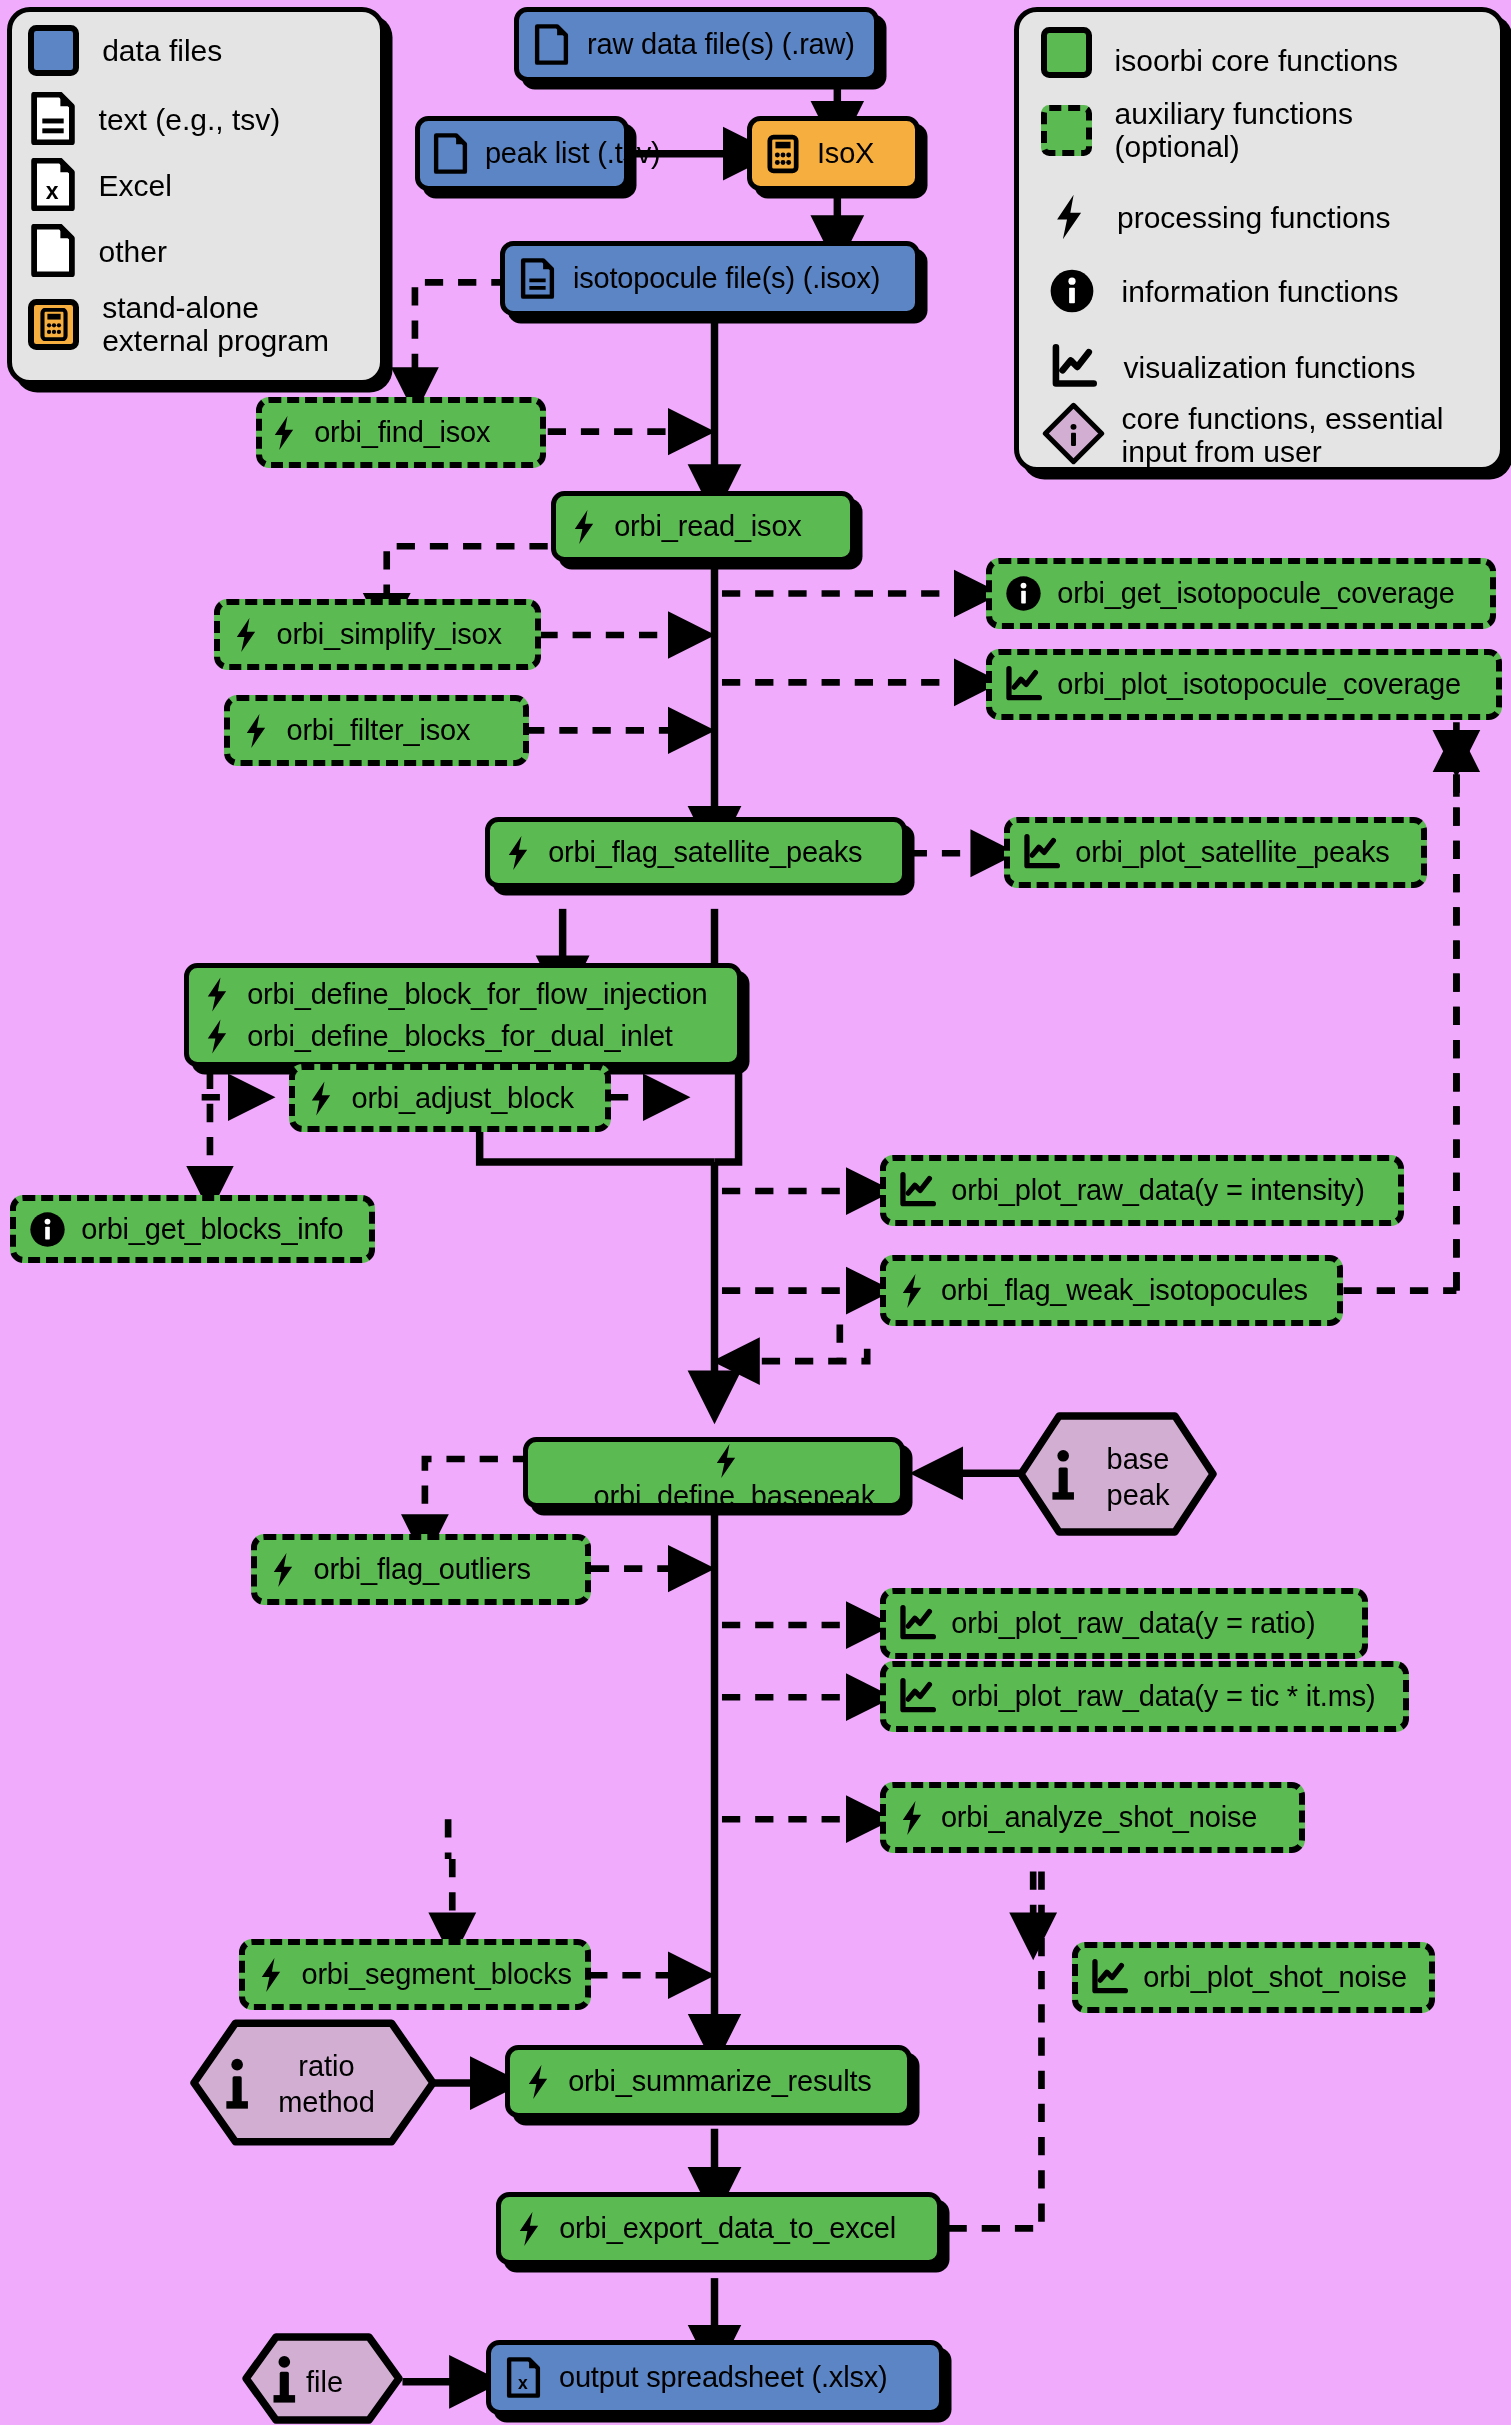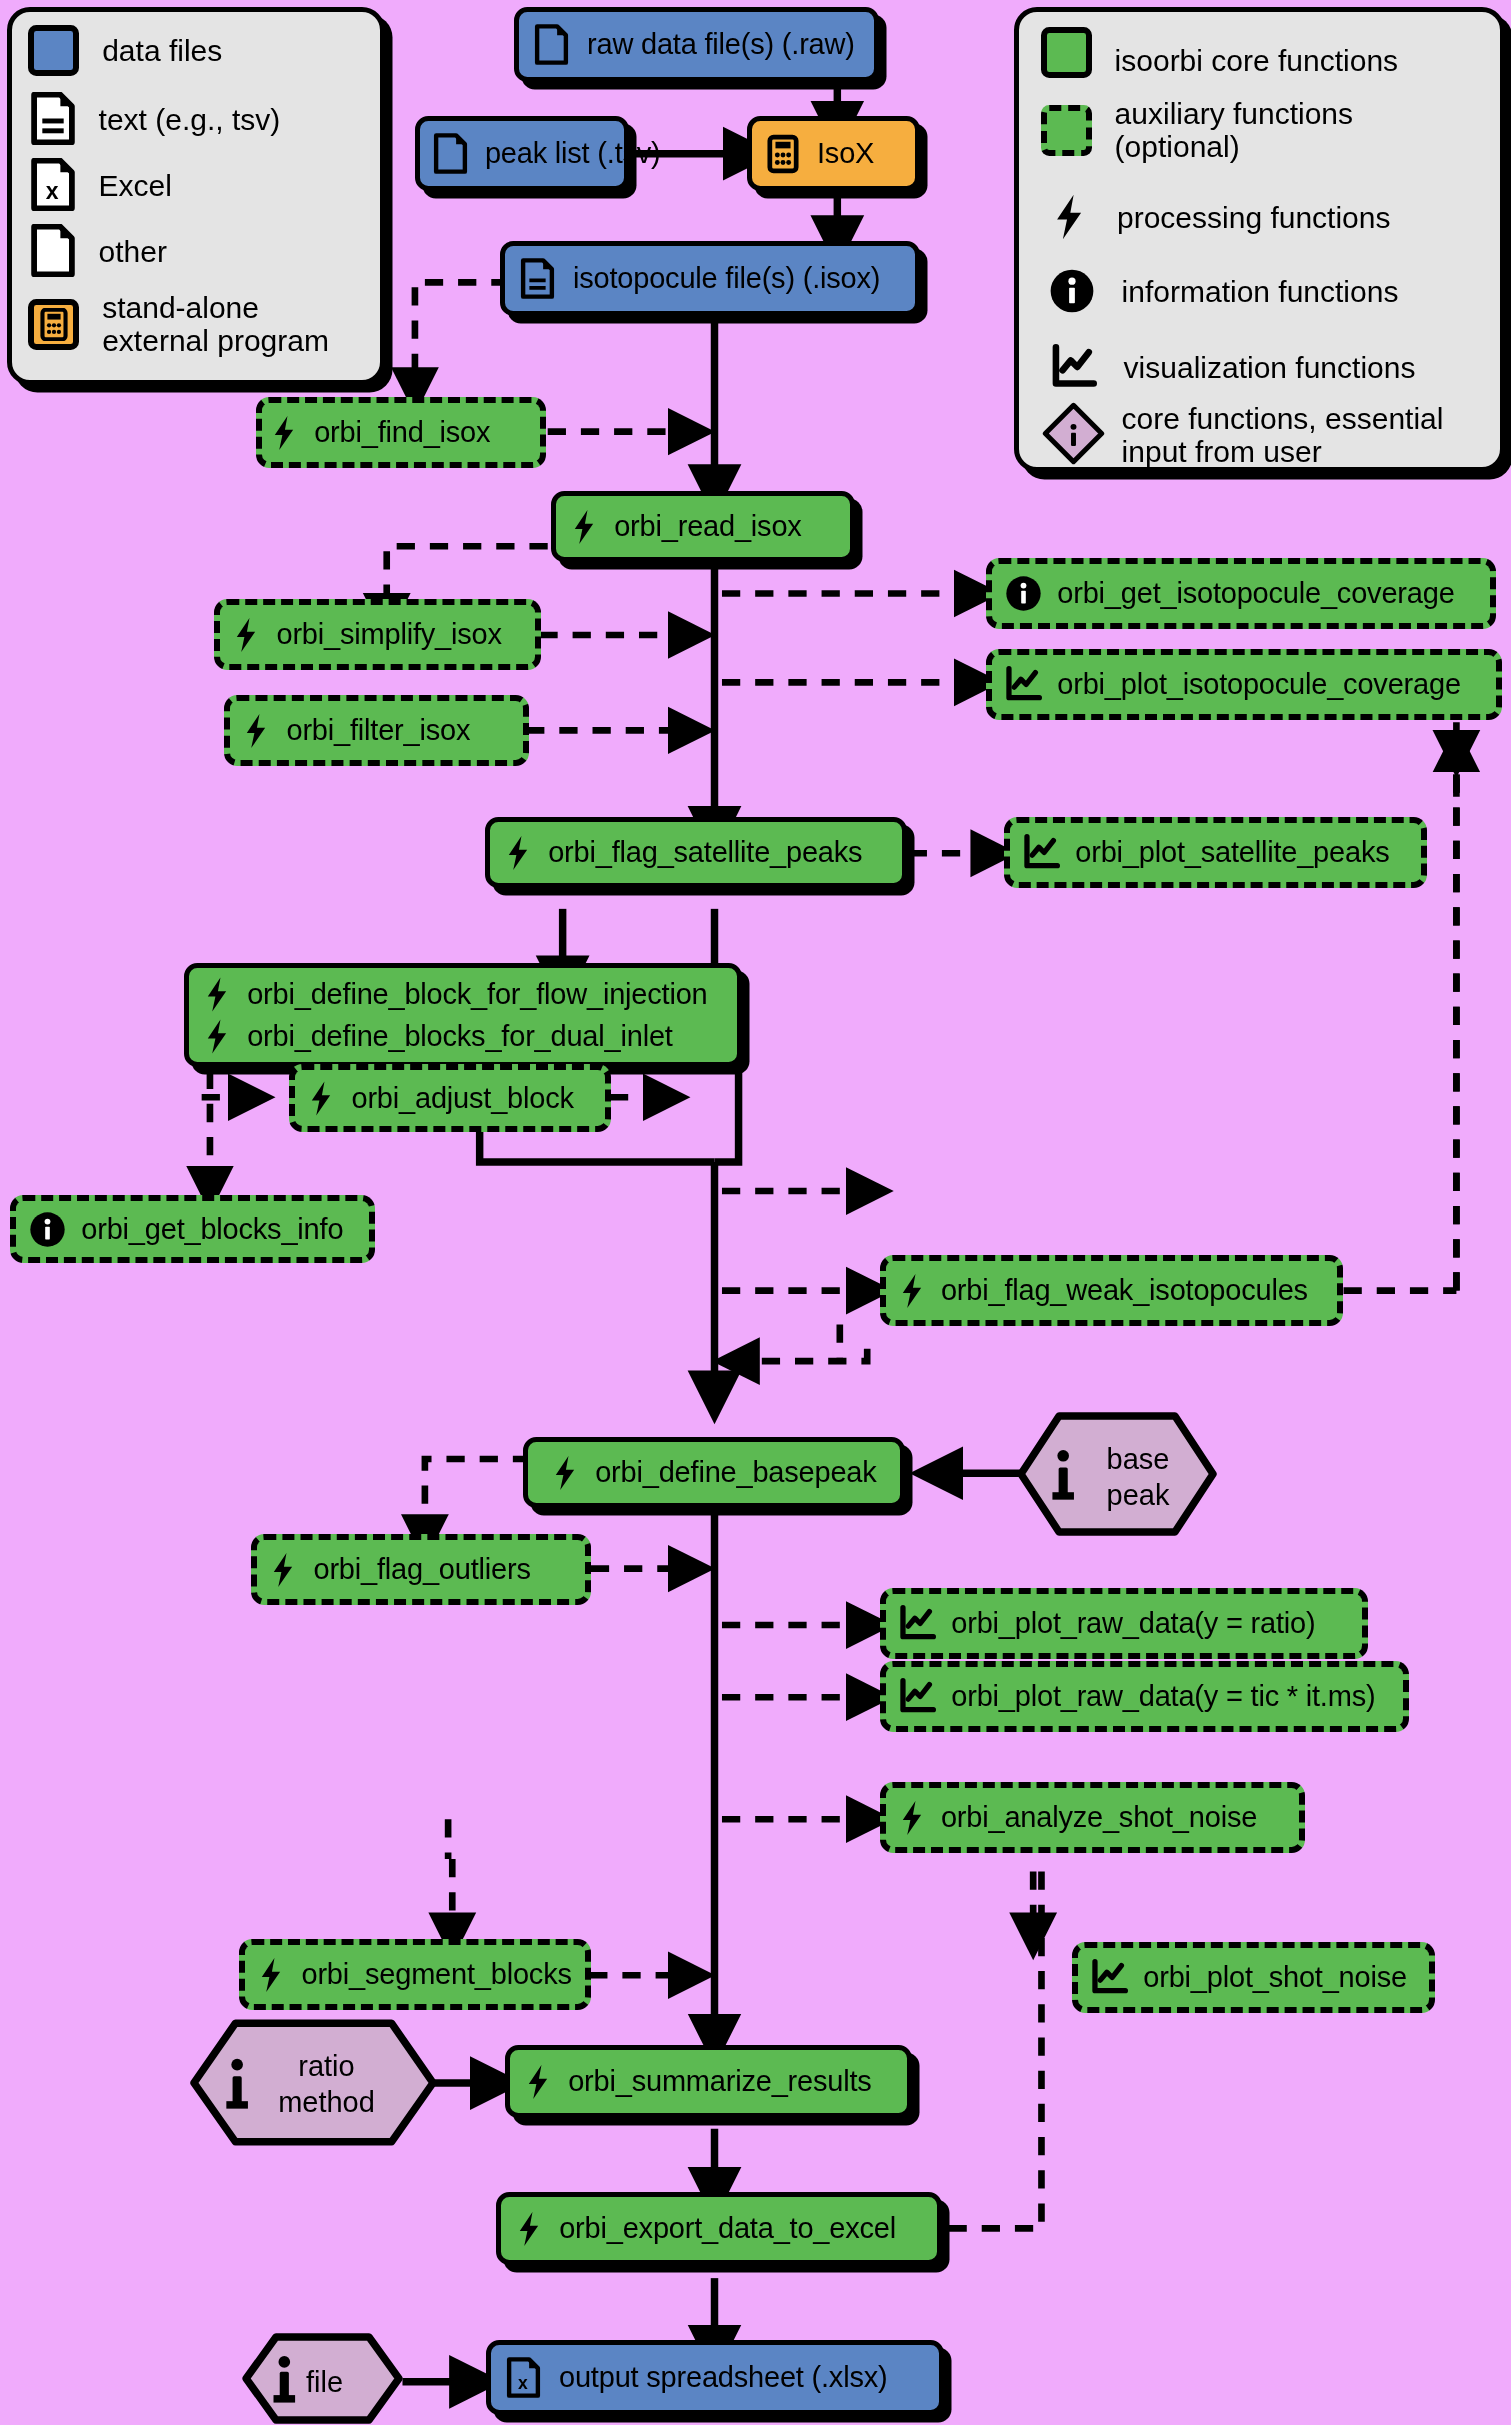--- a/index.html
+++ b/index.html
@@ -401,31 +401,40 @@
     <span class="ico">
       <svg width="37" height="37" viewBox="0 0 56 56">
           <circle cx="28" cy="28" r="26" fill="#000"></circle>
           <circle cx="28" cy="16" r="4.4" fill="#fff"></circle>
           <rect x="24.5" y="24" width="7" height="19" rx="1" fill="#fff"></rect>
         </svg>
     </span>
     <span class="lbl" style="margin-left:15px;">orbi_get_blocks_info</span>
   </div>
 
+  <div class="node green dashed" style="left:880px;top:1155px;width:524px;height:71px;padding-left:13.3px;">
+    <span class="ico">
+      <svg width="37" height="37" viewBox="0 0 56 56">
+          <path d="M6,4 v44 h46" fill="none" stroke="#000" stroke-width="8" stroke-linecap="round" stroke-linejoin="round"></path>
+          <path d="M14,32 L24,20 L32,28 L46,10" fill="none" stroke="#000" stroke-width="8" stroke-linecap="round" stroke-linejoin="round"></path>
+        </svg>
+    </span>
+    <span class="lbl" style="margin-left:15px;">orbi_plot_raw_data(y = intensity)</span>
+  </div>
 
   <div class="node green dashed" style="left:880px;top:1255px;width:463px;height:71px;padding-left:13.3px;">
     <span class="ico">
       <svg width="26.6" height="38" viewBox="0 0 42 58">
           <path d="M26,2 L6,32 L18,32 L13,56 L35,24 L22,24 z" fill="#000"></path>
         </svg>
     </span>
     <span class="lbl" style="margin-left:15px;">orbi_flag_weak_isotopocules</span>
   </div>
 
-  <div class="node green shadow" style="left:523px;top:1437px;width:382px;height:71px;padding-left:24px;">
+  <div class="node green shadow" style="left:523px;top:1437px;width:382px;height:71px;padding-left:24px;flex-direction:column;">
     <span class="ico">
       <svg width="26.6" height="38" viewBox="0 0 42 58">
           <path d="M26,2 L6,32 L18,32 L13,56 L35,24 L22,24 z" fill="#000"></path>
         </svg>
     </span>
     <span class="lbl" style="margin-left:16.6px;">orbi_define_basepeak</span>
   </div>
 
   <div class="hexwrap" style="left:1016px;top:1411px;width:202px;height:126px;">
     <svg width="202" height="126" viewBox="0 0 244 152">

